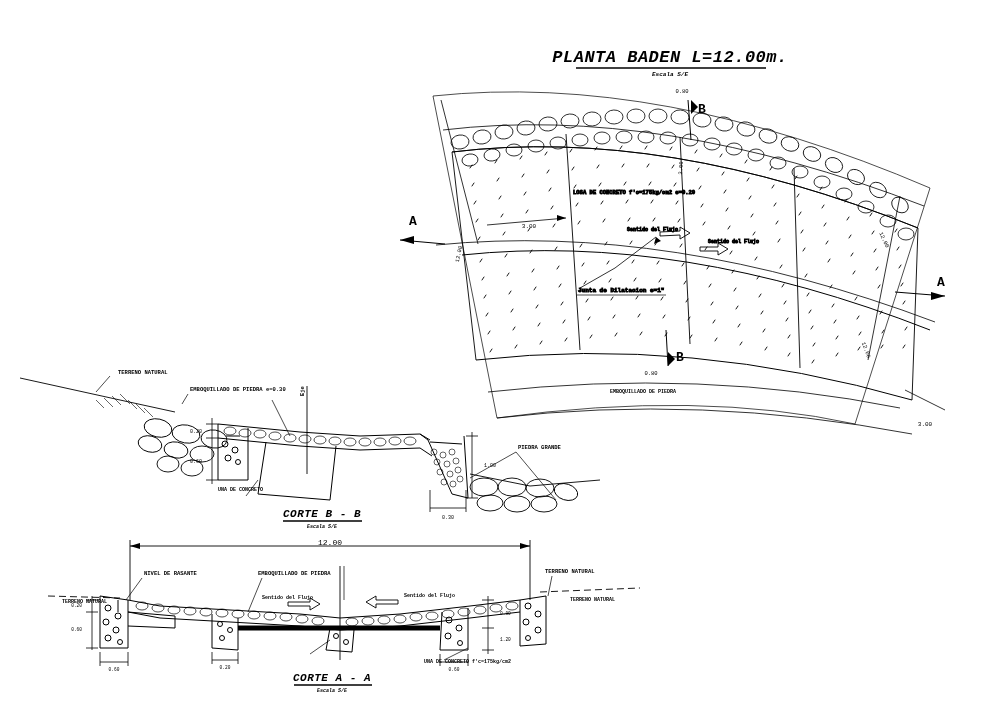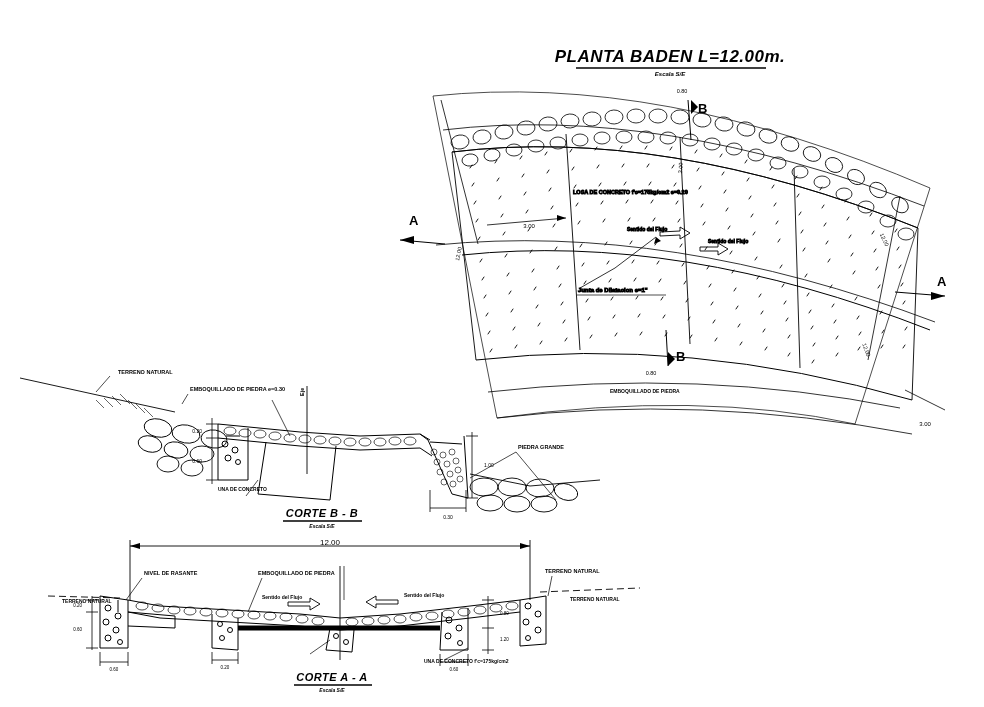--- a/index.html
+++ b/index.html
@@ -1,19 +1,19 @@
 <!DOCTYPE html>
 <html><head>
 <meta charset="utf-8">
 <title>Planta Baden CAD Drawing</title>
 <style>
   html,body{margin:0;padding:0;background:#ffffff;}
   body{width:984px;height:707px;position:relative;overflow:hidden;
        font-family:"Liberation Sans", sans-serif;color:#000;}
-  .sheet{position:absolute;inset:0;width:984px;height:707px;}
+  .sheet{position:absolute;inset:0;width:984px;height:707px;font-family:Liberation Mono, monospace;}
   svg{display:block;}
   .ttl{font-weight:bold;font-style:italic;letter-spacing:.5px;}
   .sub{font-weight:bold;font-style:italic;}
   text{dominant-baseline:middle;}
 </style>
 </head>
 <body>
 
 <div class="sheet">
 <svg width="984" height="707" viewBox="0 0 984 707" xmlns="http://www.w3.org/2000/svg">

